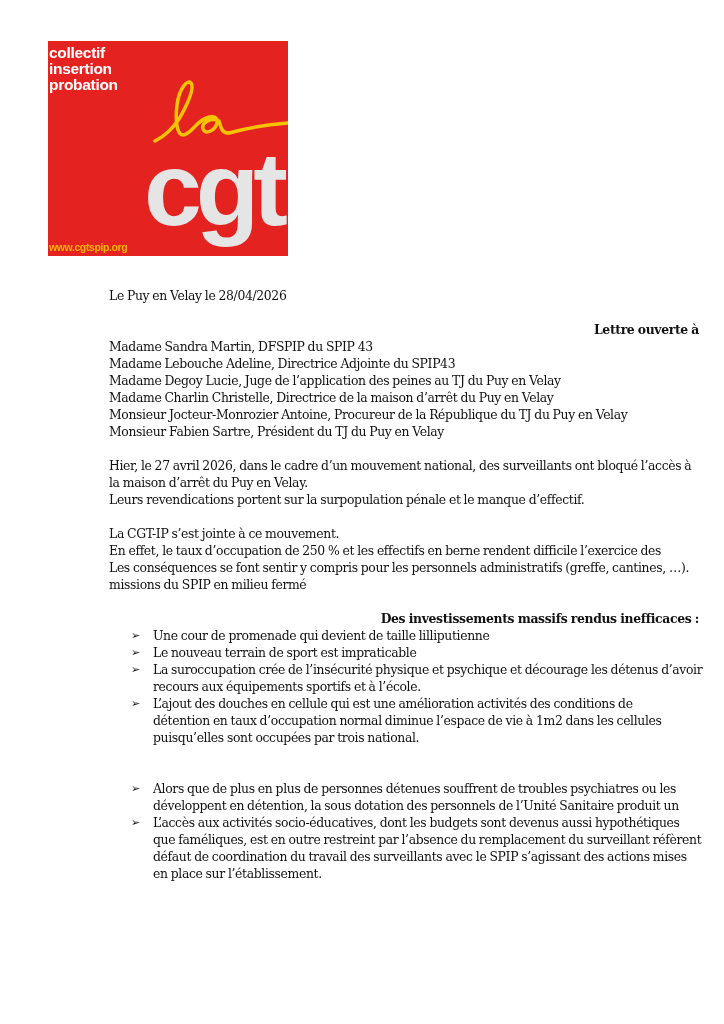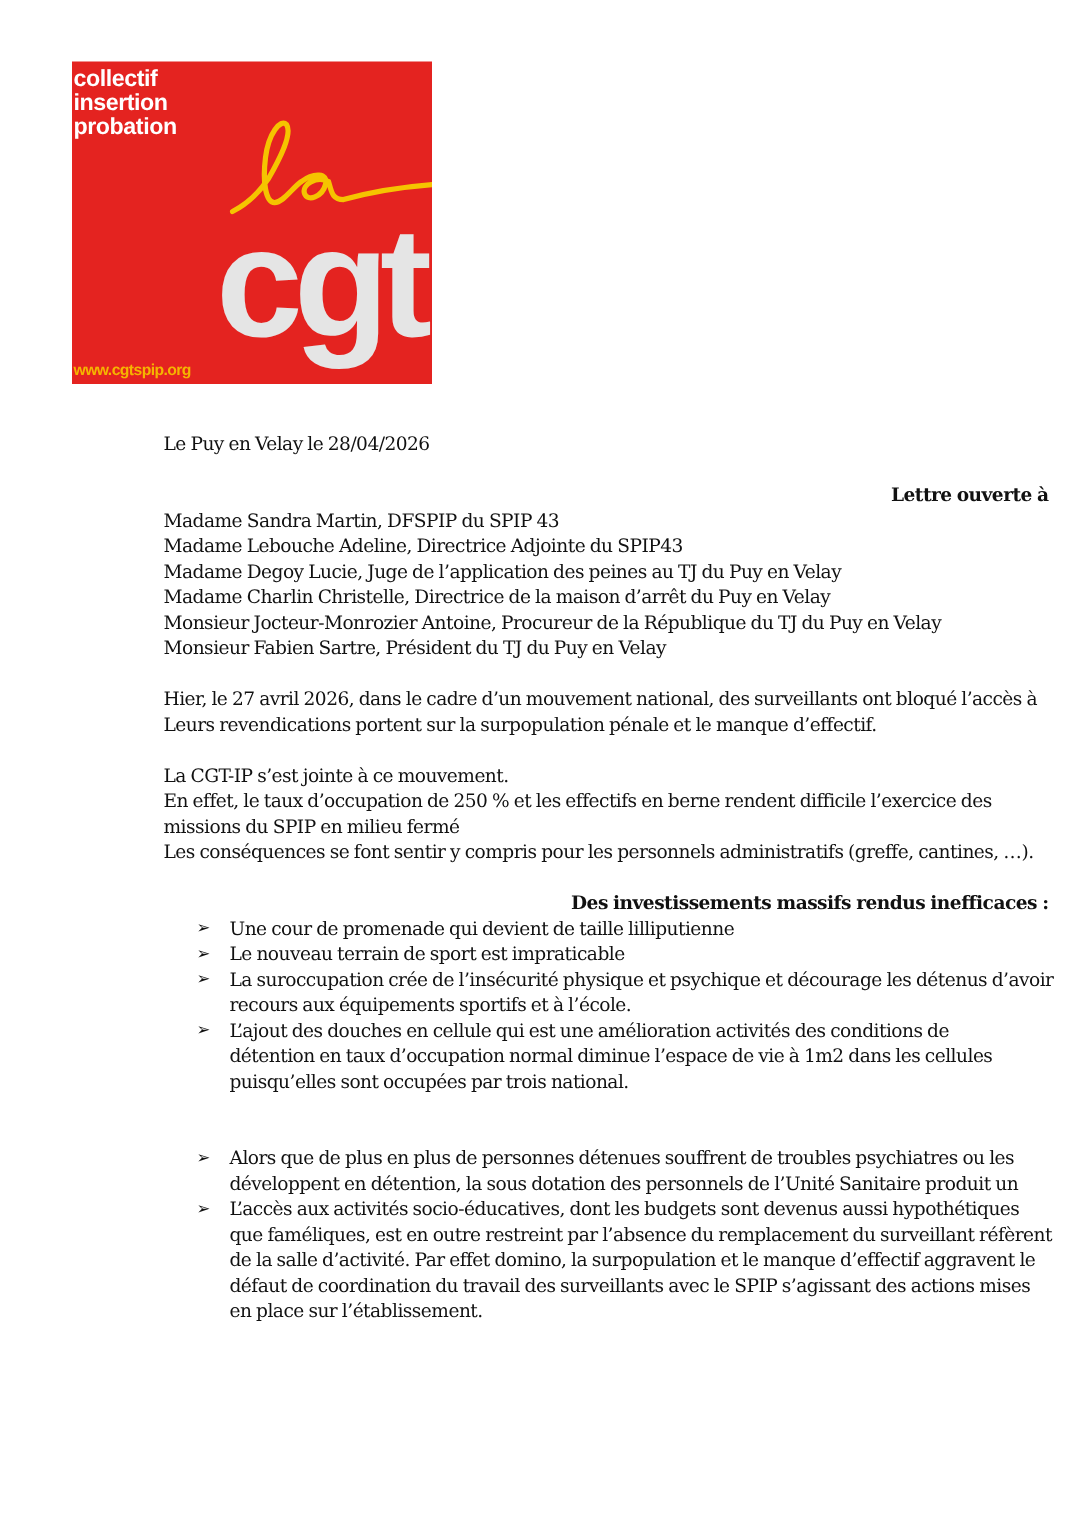--- a/index.html
+++ b/index.html
@@ -71,28 +71,29 @@
     <div class="line">Madame Sandra Martin, DFSPIP du SPIP 43</div>
     <div class="line">Madame Lebouche Adeline, Directrice Adjointe du SPIP43</div>
     <div class="line">Madame Degoy Lucie, Juge de l’application des peines au TJ du Puy en Velay</div>
     <div class="line">Madame Charlin Christelle, Directrice de la maison d’arrêt du Puy en Velay</div>
     <div class="line">Monsieur Jocteur-Monrozier Antoine, Procureur de la République du TJ du Puy en Velay</div>
     <div class="line">Monsieur Fabien Sartre, Président du TJ du Puy en Velay</div>
   </div>
   <div class="gap"></div>
   <div>
     <div class="line">Hier, le 27 avril 2026, dans le cadre d’un mouvement national, des surveillants ont bloqué l’accès à</div>
+    <div class="line">la maison d’arrêt du Puy en Velay.</div>
     <div class="line">Leurs revendications portent sur la surpopulation pénale et le manque d’effectif.</div>
   </div>
   <div class="gap"></div>
   <div>
     <div class="line">La CGT-IP s’est jointe à ce mouvement.</div>
     <div class="line">En effet, le taux d’occupation de 250 % et les effectifs en berne rendent difficile l’exercice des</div>
+    <div class="line">Les conséquences se font sentir y compris pour les personnels administratifs (greffe, cantines, …).</div>
     <div class="line">missions du SPIP en milieu fermé</div>
-    <div class="line">Les conséquences se font sentir y compris pour les personnels administratifs (greffe, cantines, …).</div>
   </div>
   <div class="gap"></div>
   <div class="line bold">Des investissements massifs rendus inefficaces :</div>
   <ul class="arrows">
     <li>
       <span class="bullet">➢</span>
       <span class="txt line">Une cour de promenade qui devient de taille lilliputienne</span>
     </li>
     <li>
       <span class="bullet">➢</span>
@@ -115,18 +116,17 @@
   <ul class="arrows">
     <li>
       <span class="bullet">➢</span>
       <span class="txt line">Alors que de plus en plus de personnes détenues souffrent de troubles psychiatres ou les</span>
       <span class="txt line">développent en détention, la sous dotation des personnels de l’Unité Sanitaire produit un</span>
     </li>
     <li>
       <span class="bullet">➢</span>
       <span class="txt line">L’accès aux activités socio-éducatives, dont les budgets sont devenus aussi hypothétiques</span>
       <span class="txt line">que faméliques, est en outre restreint par l’absence du remplacement du surveillant réfèrent</span>
-      <span class="txt line">de la salle d’activité. Par effet domino, la surpopulation et le manque d’effectif aggravent le</span>
       <span class="txt line">défaut de coordination du travail des surveillants avec le SPIP s’agissant des actions mises</span>
       <span class="txt line">en place sur l’établissement.</span>
     </li>
   </ul>
 </div>
 
 </body></html>

